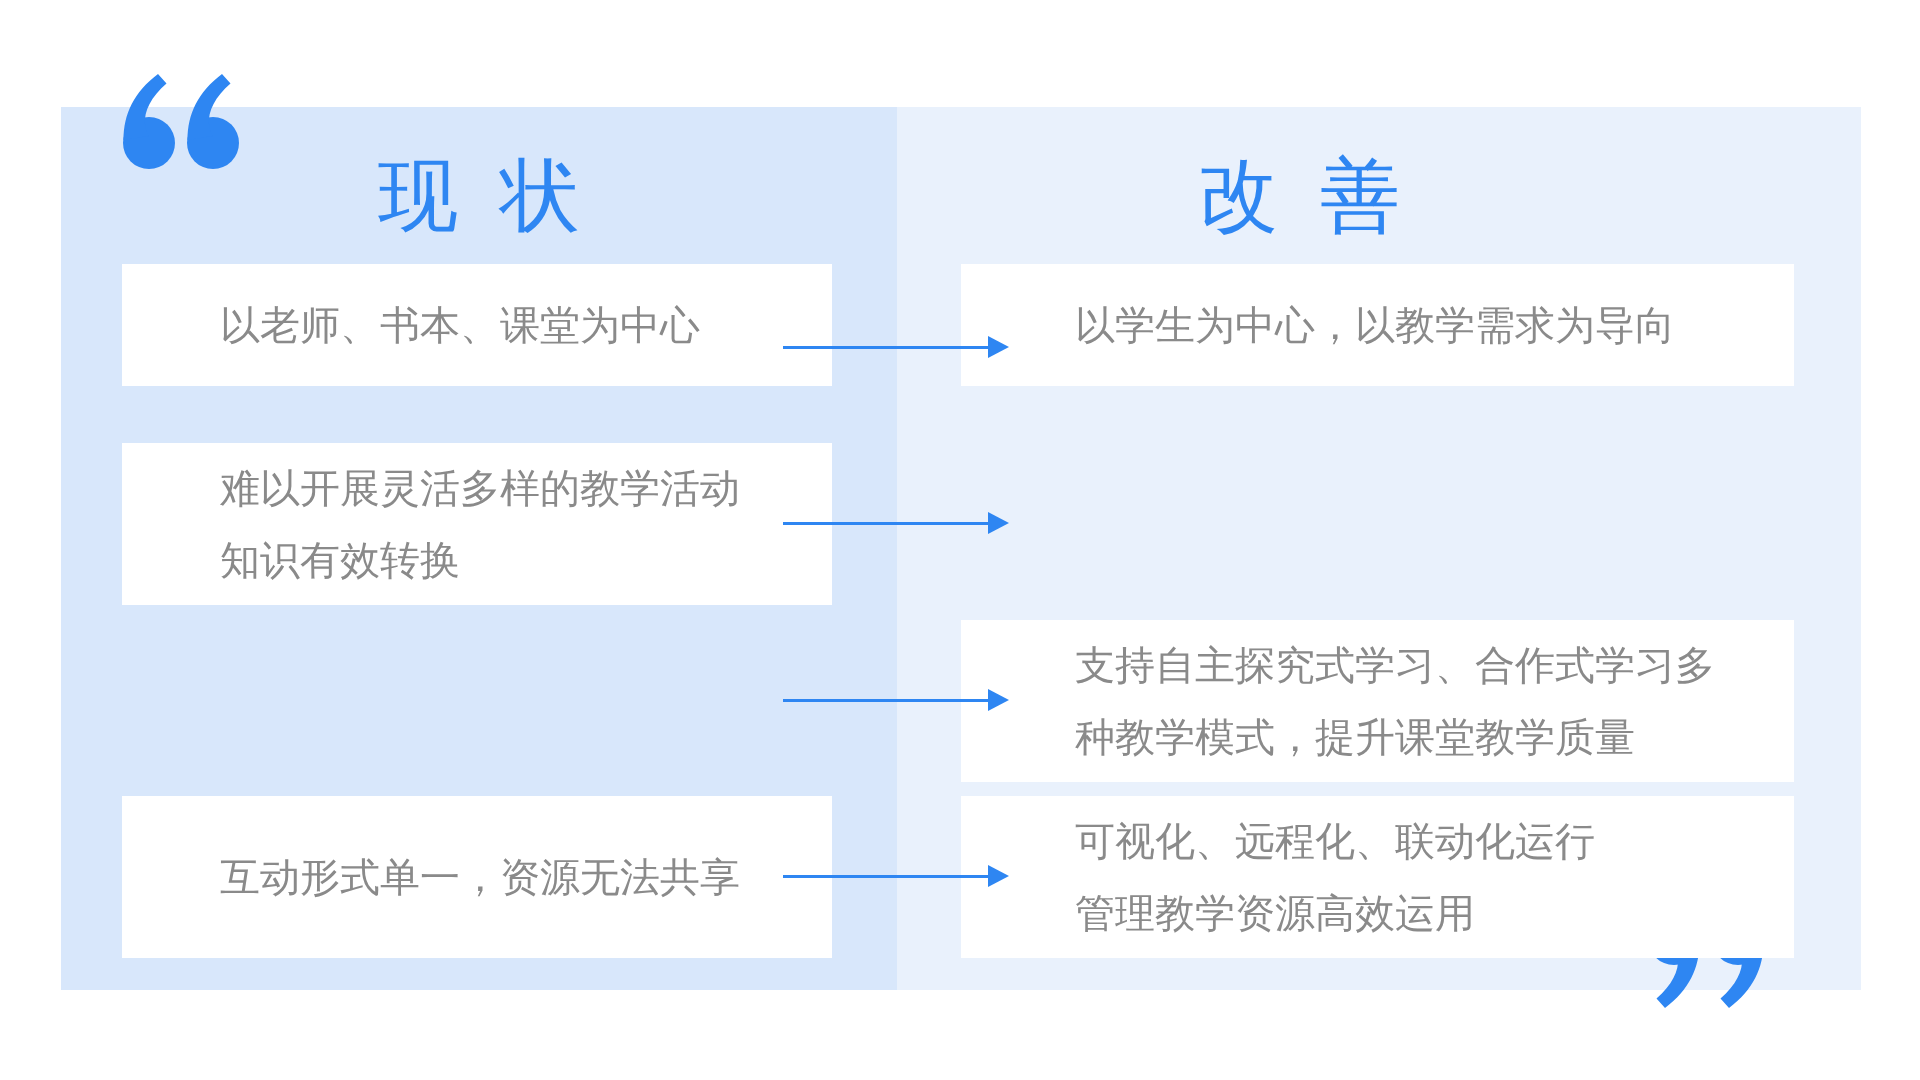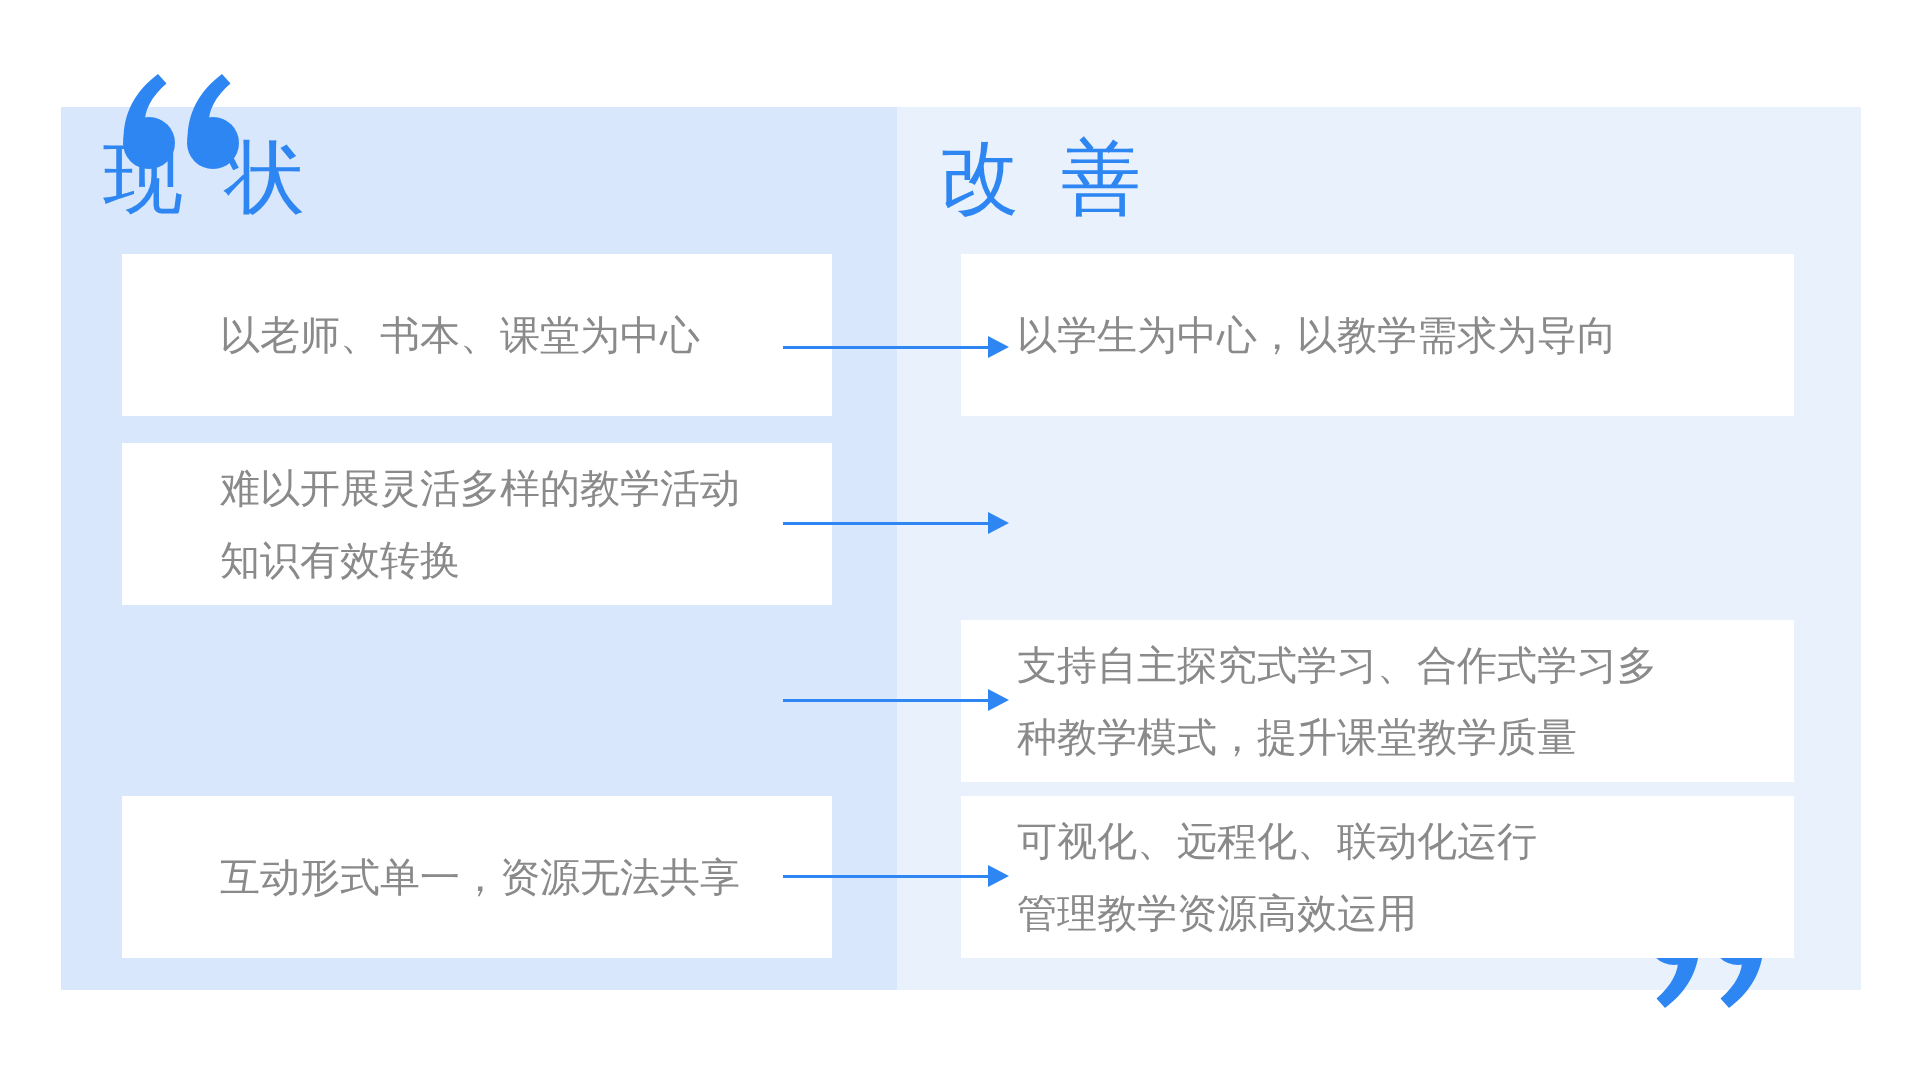--- a/index.html
+++ b/index.html
@@ -8,40 +8,40 @@
     width:1920px;height:1080px;
     overflow:hidden;
     background:#ffffff;
     font-family:"Liberation Sans", sans-serif;
   }
   .panel{position:absolute;top:107px;height:883px;}
   .panel-left{left:61px;width:836px;background:var(--panel_left,#d8e7fb);}
   .panel-right{left:897px;width:964px;background:var(--panel_right,#e9f1fc);}
 
   .col-title{
-    position:absolute;top:136px;height:84px;
+    position:absolute;top:154px;height:84px;
     font-size:80px;line-height:84px;font-weight:400;
     color:var(--accent,#2e86f2);
-    letter-spacing:42px;text-indent:42px;
+    text-align:center;letter-spacing:42px;text-indent:42px;
     white-space:nowrap;
   }
   .col-title.current{left:61px;width:836px;}
   .col-title.improved{left:897px;width:804px;}
 
   .cell{
     position:absolute;
     background:var(--box,#ffffff);
     display:flex;align-items:center;
     font-size:40px;line-height:72px;
     color:var(--text,#8a8a8a);
     white-space:pre;
   }
   .cell.left{left:122px;width:710px;padding-left:98px;box-sizing:border-box;}
-  .cell.right{left:961px;width:833px;padding-left:56px;box-sizing:border-box;}
-  .row1{top:254px;height:162px;}
+  .cell.right{left:961px;width:833px;padding-left:114px;box-sizing:border-box;}
+  .row1{top:264px;height:122px;}
   .row2{top:443px;height:162px;}
   .row3{top:620px;height:162px;}
   .row4{top:796px;height:162px;}
 
   .arrow{
     position:absolute;left:783px;width:205px;height:3px;
     background:var(--accent,#2e86f2);
   }
   .arrow::after{
     content:"";position:absolute;right:-21px;top:-10px;

